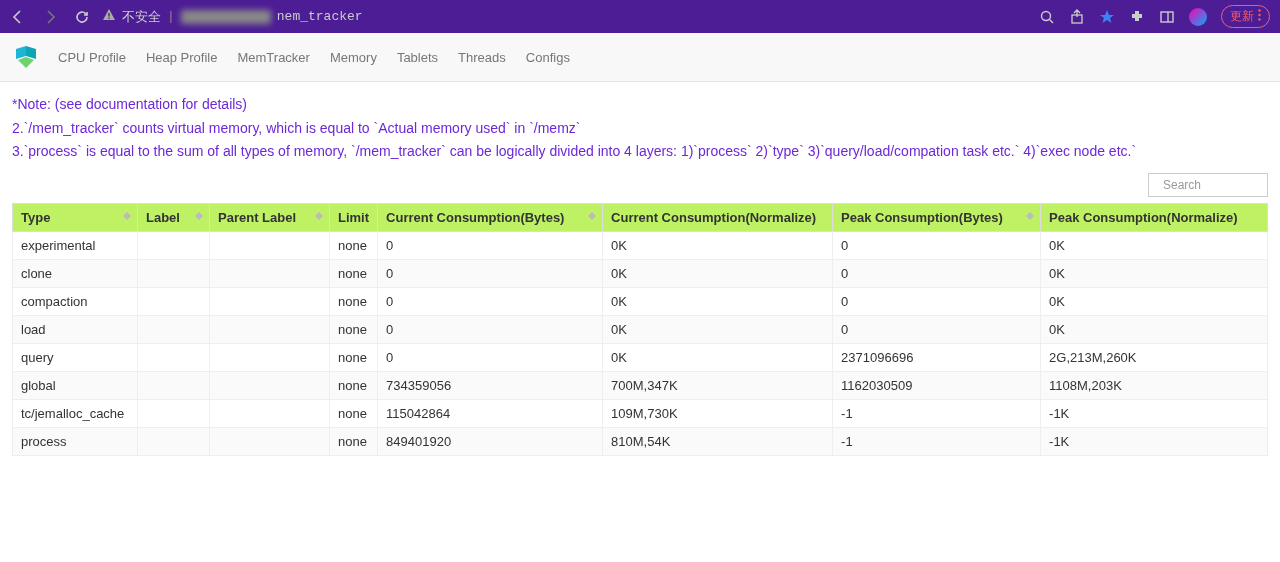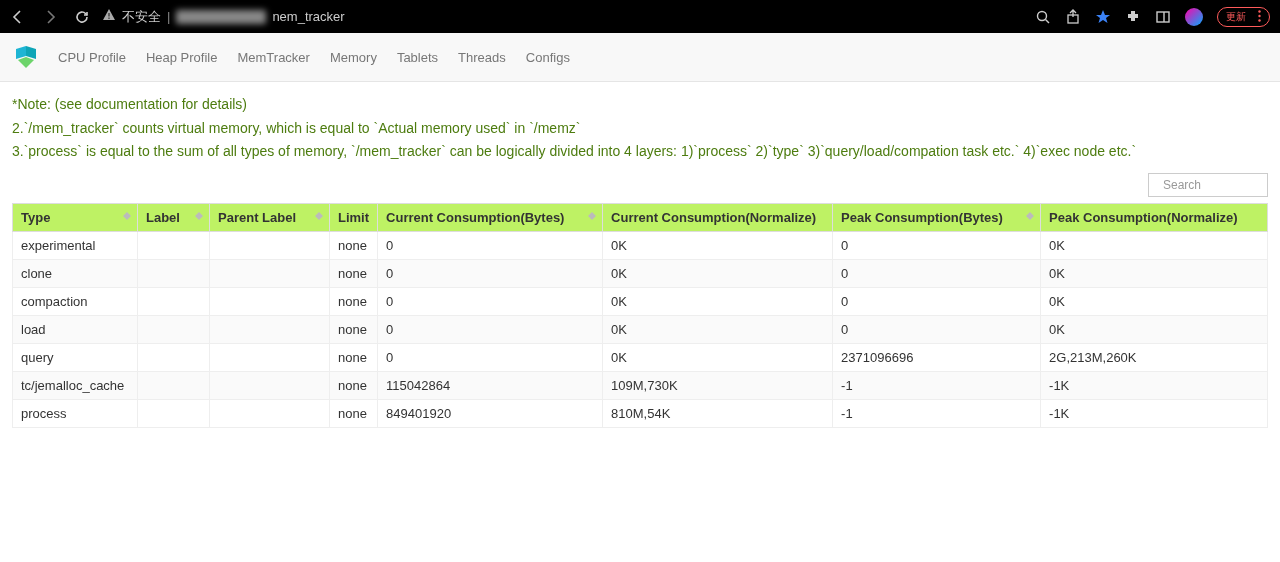--- a/index.html
+++ b/index.html
@@ -1,40 +1,41 @@
 <!DOCTYPE html>
 <html><head>
   <meta charset="utf-8">
   <style>
     * { box-sizing: border-box; margin: 0; padding: 0; }
     body { font-family: -apple-system, BlinkMacSystemFont, "Segoe UI", Arial, sans-serif; font-size: 13px; color: #333; background: #fff; }
     
     .browser-bar {
       height: 33px;
-      background: #000000;
+      background: #4c1d95;
       display: flex;
       align-items: center;
       padding: 0 10px;
       gap: 12px;
       color: #ccc;
+      font-family: Liberation Mono, monospace;
     }
     .browser-nav { display: flex; gap: 16px; align-items: center; }
     .browser-icon { cursor: pointer; display: inline-flex; align-items: center; }
     .url-area { display: flex; align-items: center; gap: 6px; font-size: 13px; }
     .url-blurred { filter: blur(3px); width: 90px; height: 14px; background: #888; border-radius: 2px; }
     .browser-right { margin-left: auto; display: flex; gap: 14px; align-items: center; }
     .update-btn {
       border: 1px solid #ff5b5b;
       color: #ff5b5b;
       border-radius: 13px;
       padding: 2px 8px;
-      font-size: 10px;
+      font-size: 12px;
       display: flex;
       align-items: center;
-      gap: 12px;
+      gap: 4px;
       cursor: pointer;
     }
     .avatar-icon { width: 18px; height: 18px; border-radius: 50%; background: linear-gradient(135deg, #f0a, #0af); }
 
     .navbar {
       background: #f8f8f8;
       border-bottom: 1px solid #e5e5e5;
       padding: 16px 14px;
       height: 49px;
       display: flex;
@@ -43,21 +44,21 @@
     }
     .logo {
       width: 24px; height: 24px;
       display: inline-flex;
     }
     .nav-links { display: flex; gap: 20px; }
     .nav-link { color: #777; font-size: 13px; cursor: pointer; }
 
     .content { padding: 12px 12px 20px; }
     h1 { font-size: 30px; font-weight: 500; margin: 10px 0 12px; color: #333; }
-    .note p { font-size: 14px; line-height: 1.55; margin-bottom: 2px; color: #4d7c0f; font-weight: 500; }
+    .note p { font-size: 14px; line-height: 1.55; margin-bottom: 2px; color: #6d28d9; font-weight: 500; }
 
     .search-wrap { display: flex; justify-content: flex-end; margin: 10px 0 6px; }
     .search-input {
       border: 1px solid #ccc;
       padding: 4px 14px;
       width: 120px;
       font-size: 12px;
       color: #555;
     }
     .search-input::placeholder { color: #999; }
@@ -277,20 +278,30 @@
           <td>query</td>
           <td></td>
           <td></td>
           <td>none</td>
           <td>0</td>
           <td>0K</td>
           <td>2371096696</td>
           <td>2G,213M,260K</td>
         </tr>
         <tr>
+          <td>global</td>
+          <td></td>
+          <td></td>
+          <td>none</td>
+          <td>734359056</td>
+          <td>700M,347K</td>
+          <td>1162030509</td>
+          <td>1108M,203K</td>
+        </tr>
+        <tr>
           <td>tc/jemalloc_cache</td>
           <td></td>
           <td></td>
           <td>none</td>
           <td>115042864</td>
           <td>109M,730K</td>
           <td>-1</td>
           <td>-1K</td>
         </tr>
         <tr>

